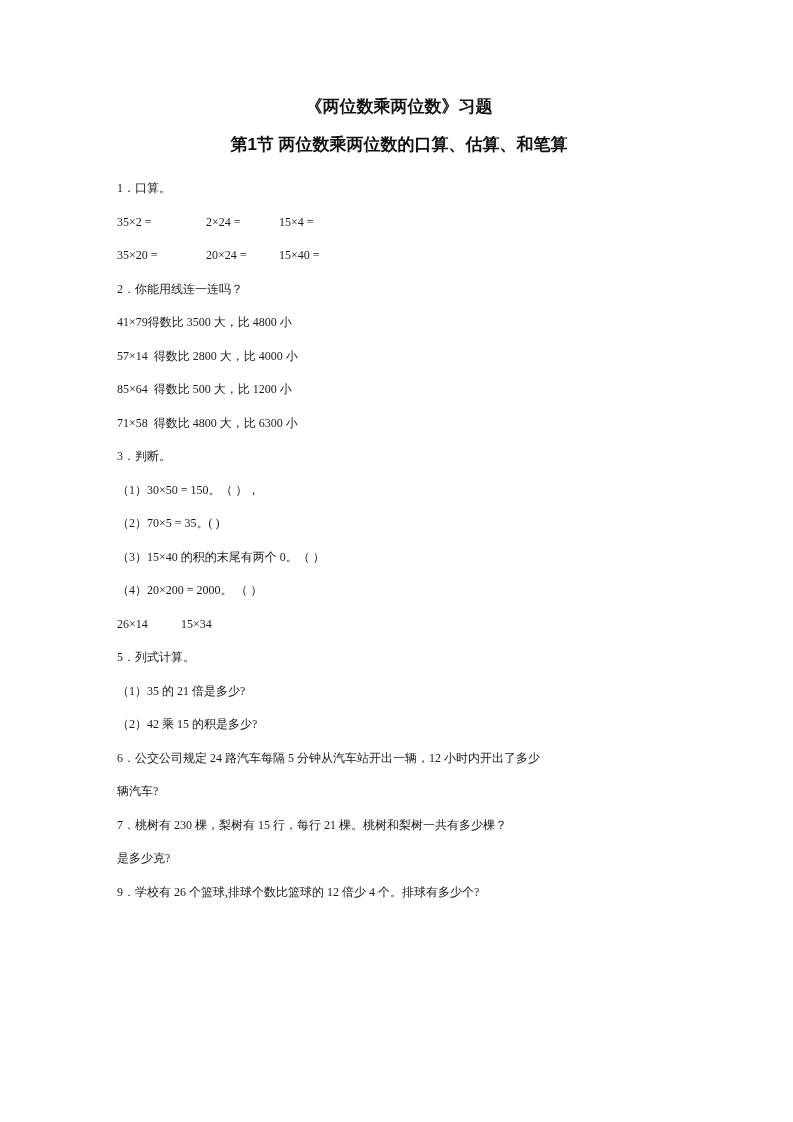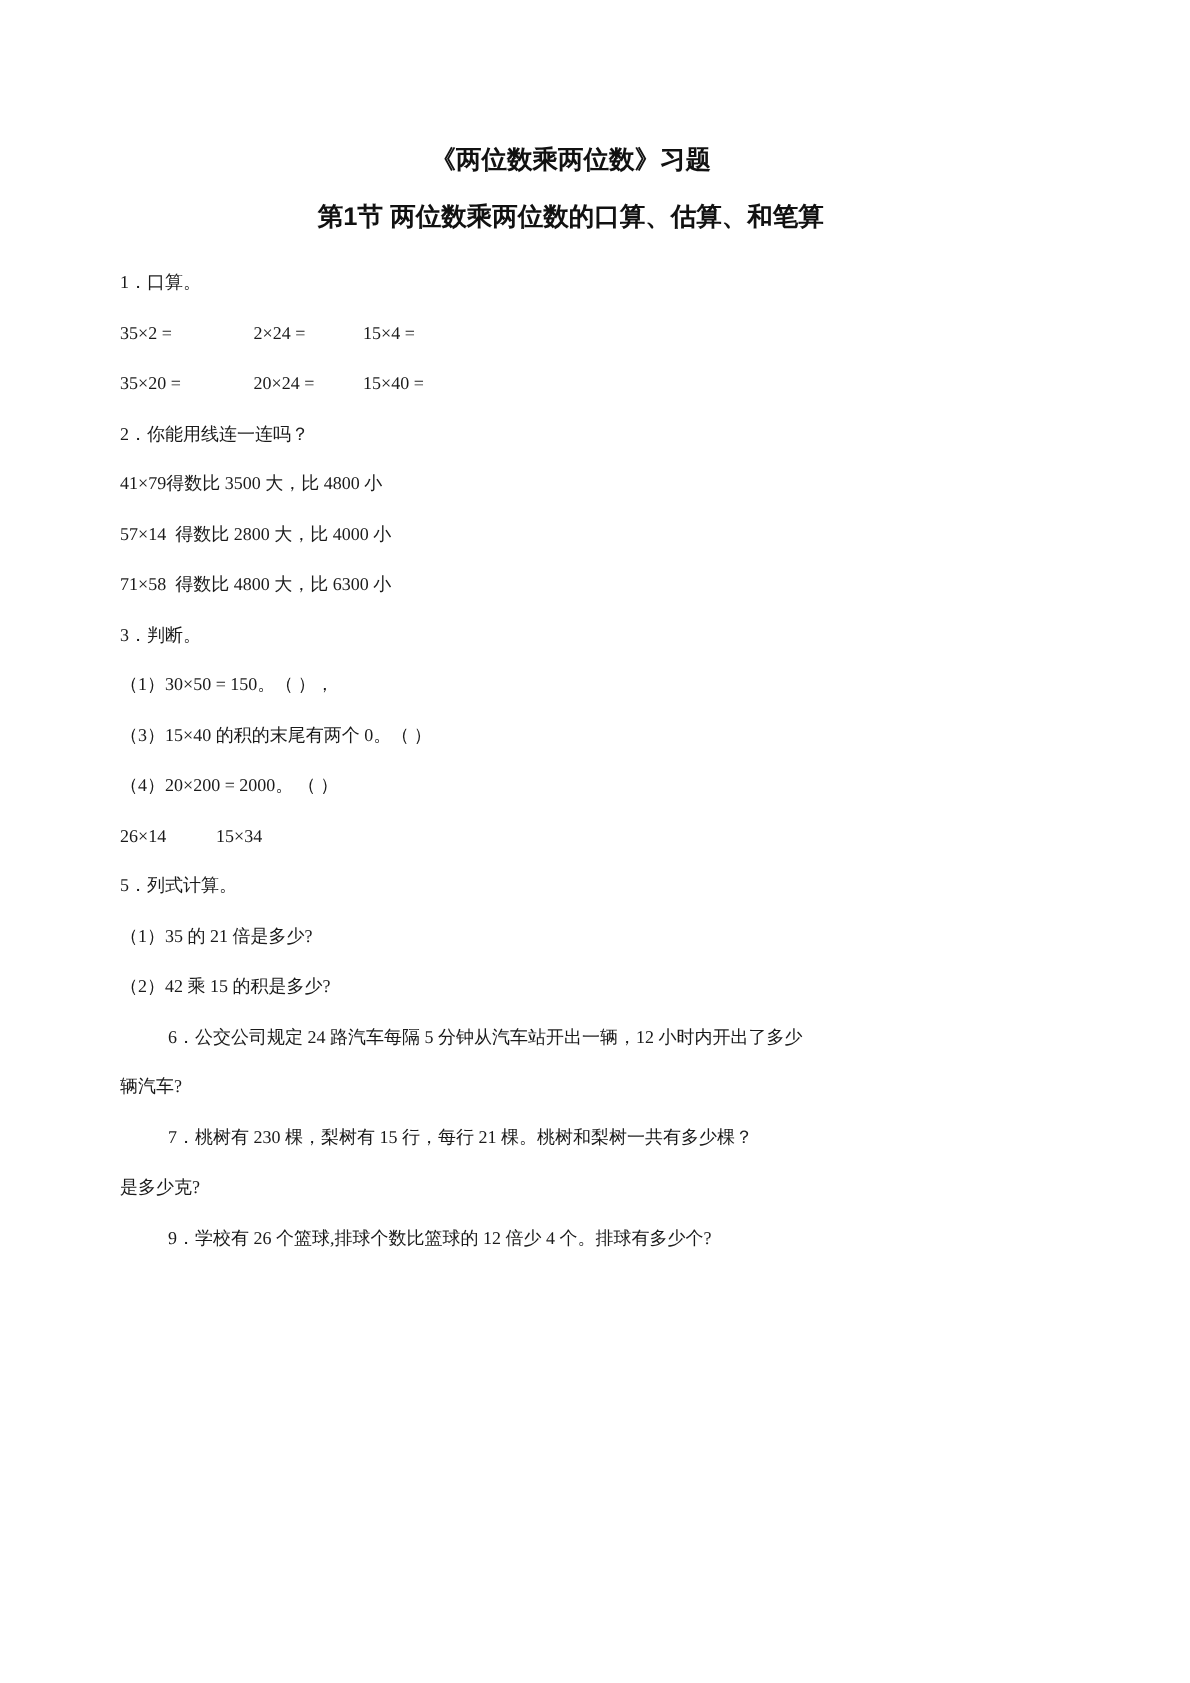--- a/index.html
+++ b/index.html
@@ -2,21 +2,21 @@
 <html><head>
 <meta charset="utf-8">
 <style>
   html, body { margin: 0; padding: 0; background: #ffffff; }
   .page {
     position: relative;
     width: 793px;
     height: 1122px;
     box-sizing: border-box;
     background: #ffffff;
-    padding: 88px 112px 0 80px;
+    padding: 88px 112px 0 117px;
     overflow: hidden;
     color: #1a1a1a;
     font-family: "Liberation Serif", serif;
   }
   .doc-title {
     margin: 0;
     font-family: "Liberation Sans", sans-serif;
     font-weight: 700;
     font-size: 17px;
     line-height: 38px;
@@ -24,44 +24,46 @@
     color: #111111;
   }
   .body-text { margin-top: 8px; }
   .line {
     margin: 0;
     font-size: 12px;
     line-height: 33.5px;
     white-space: pre-wrap;
   }
   .row { white-space: normal; }
-  .nowrap { white-space: nowrap; margin-left: 32px; }
+  .nowrap { white-space: nowrap; }
   .cell-a { display: inline-block; width: 89px; }
   .cell-b { display: inline-block; width: 73px; }
   .cell-c { display: inline-block; width: 64px; }
 </style>
 </head>
 <body>
 
 <div class="page">
   <h1 class="doc-title">《两位数乘两位数》习题</h1>
   <h2 class="doc-title">第1节 两位数乘两位数的口算、估算、和笔算</h2>
 
   <div class="body-text">
     <p class="line">1．口算。</p>
     <p class="line row"><span class="cell-a">35×2 =</span><span class="cell-b">2×24 =</span><span>15×4 =</span></p>
     <p class="line row"><span class="cell-a">35×20 =</span><span class="cell-b">20×24 =</span><span>15×40 =</span></p>
 
     <p class="line">2．你能用线连一连吗？</p>
     <p class="line">41×79得数比 3500 大，比 4800 小</p>
     <p class="line">57×14  得数比 2800 大，比 4000 小</p>
+    <p class="line">85×64  得数比 500 大，比 1200 小</p>
     <p class="line">71×58  得数比 4800 大，比 6300 小</p>
 
     <p class="line">3．判断。</p>
     <p class="line">（1）30×50 = 150。（ ），</p>
+    <p class="line">（2）70×5 = 35。( )</p>
     <p class="line">（3）15×40 的积的末尾有两个 0。（ ）</p>
     <p class="line">（4）20×200 = 2000。 （ ）</p>
 
     <p class="line row"><span class="cell-c">26×14</span><span>15×34</span></p>
 
     <p class="line">5．列式计算。</p>
     <p class="line">（1）35 的 21 倍是多少?</p>
     <p class="line">（2）42 乘 15 的积是多少?</p>
 
     <p class="line nowrap">6．公交公司规定 24 路汽车每隔 5 分钟从汽车站开出一辆，12 小时内开出了多少</p>

